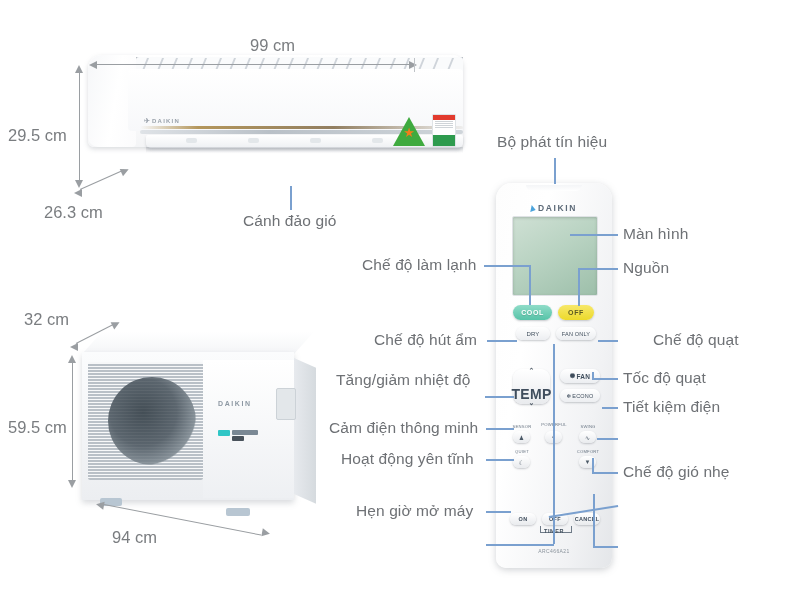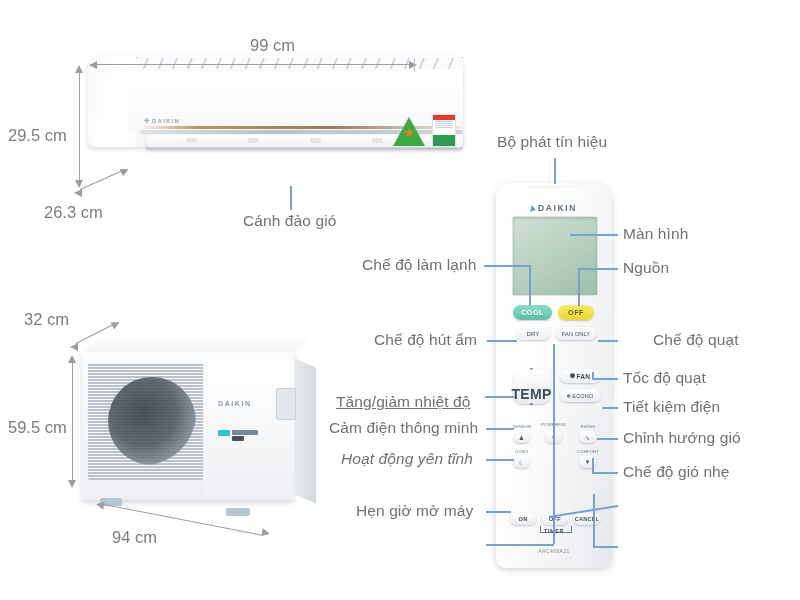--- a/index.html
+++ b/index.html
@@ -461,27 +461,27 @@
   <div class="callout-text" style="left:497px;top:133px;">Bộ phát tín hiệu</div>
   <div class="lead-v" style="left:554px;top:158px;height:26px;"></div>
 
   <div class="callout-text" style="left:362px;top:256px;">Chế độ làm lạnh</div>
   <div class="lead" style="left:484px;top:265px;width:46px;"></div>
   <div class="lead-v" style="left:529px;top:265px;height:40px;"></div>
 
   <div class="callout-text" style="left:374px;top:331px;">Chế độ hút ẩm</div>
   <div class="lead" style="left:487px;top:340px;width:30px;"></div>
 
-  <div class="callout-text" style="left:336px;top:393px;text-decoration:underline;">Tăng/giảm nhiệt độ</div>
+  <div class="callout-text" style="left:336px;top:371px;">Tăng/giảm nhiệt độ</div>
   <div class="lead" style="left:485px;top:396px;width:29px;"></div>
 
   <div class="callout-text" style="left:329px;top:419px;">Cảm điện thông minh</div>
   <div class="lead" style="left:486px;top:428px;width:28px;"></div>
 
-  <div class="callout-text" style="left:341px;top:450px;font-style:italic;">Hoạt động yên tĩnh</div>
+  <div class="callout-text" style="left:341px;top:450px;">Hoạt động yên tĩnh</div>
   <div class="lead" style="left:486px;top:459px;width:28px;"></div>
 
   <div class="callout-text" style="left:356px;top:502px;">Hẹn giờ mở máy</div>
   <div class="lead" style="left:486px;top:511px;width:25px;"></div>
 
   <div class="lead" style="left:486px;top:544px;width:68px;"></div>
   <div class="lead-v" style="left:553px;top:344px;height:200px;"></div>
 
   <div class="callout-text" style="left:623px;top:225px;">Màn hình</div>
   <div class="lead" style="left:570px;top:234px;width:48px;"></div>
@@ -493,21 +493,20 @@
   <div class="callout-text" style="left:623px;top:331px;margin-left:30px;">Chế độ quạt</div>
   <div class="lead" style="left:598px;top:340px;width:20px;"></div>
 
   <div class="callout-text" style="left:623px;top:369px;">Tốc độ quạt</div>
   <div class="lead" style="left:592px;top:378px;width:26px;"></div>
   <div class="lead-v" style="left:592px;top:372px;height:7px;"></div>
 
   <div class="callout-text" style="left:623px;top:398px;">Tiết kiệm điện</div>
   <div class="lead" style="left:602px;top:407px;width:16px;"></div>
 
-  <div class="callout-text" style="left:623px;top:429px;">Chỉnh hướng gió</div>
   <div class="lead" style="left:597px;top:438px;width:21px;"></div>
 
   <div class="callout-text" style="left:623px;top:463px;">Chế độ gió nhẹ</div>
   <div class="lead" style="left:592px;top:472px;width:26px;"></div>
   <div class="lead-v" style="left:592px;top:458px;height:15px;"></div>
 
   <div class="lead" style="left:548px;top:505px;width:70px;transform:rotate(-9deg);transform-origin:right center;"></div>
 
   <div class="lead" style="left:593px;top:546px;width:25px;"></div>
   <div class="lead-v" style="left:593px;top:494px;height:53px;"></div>

